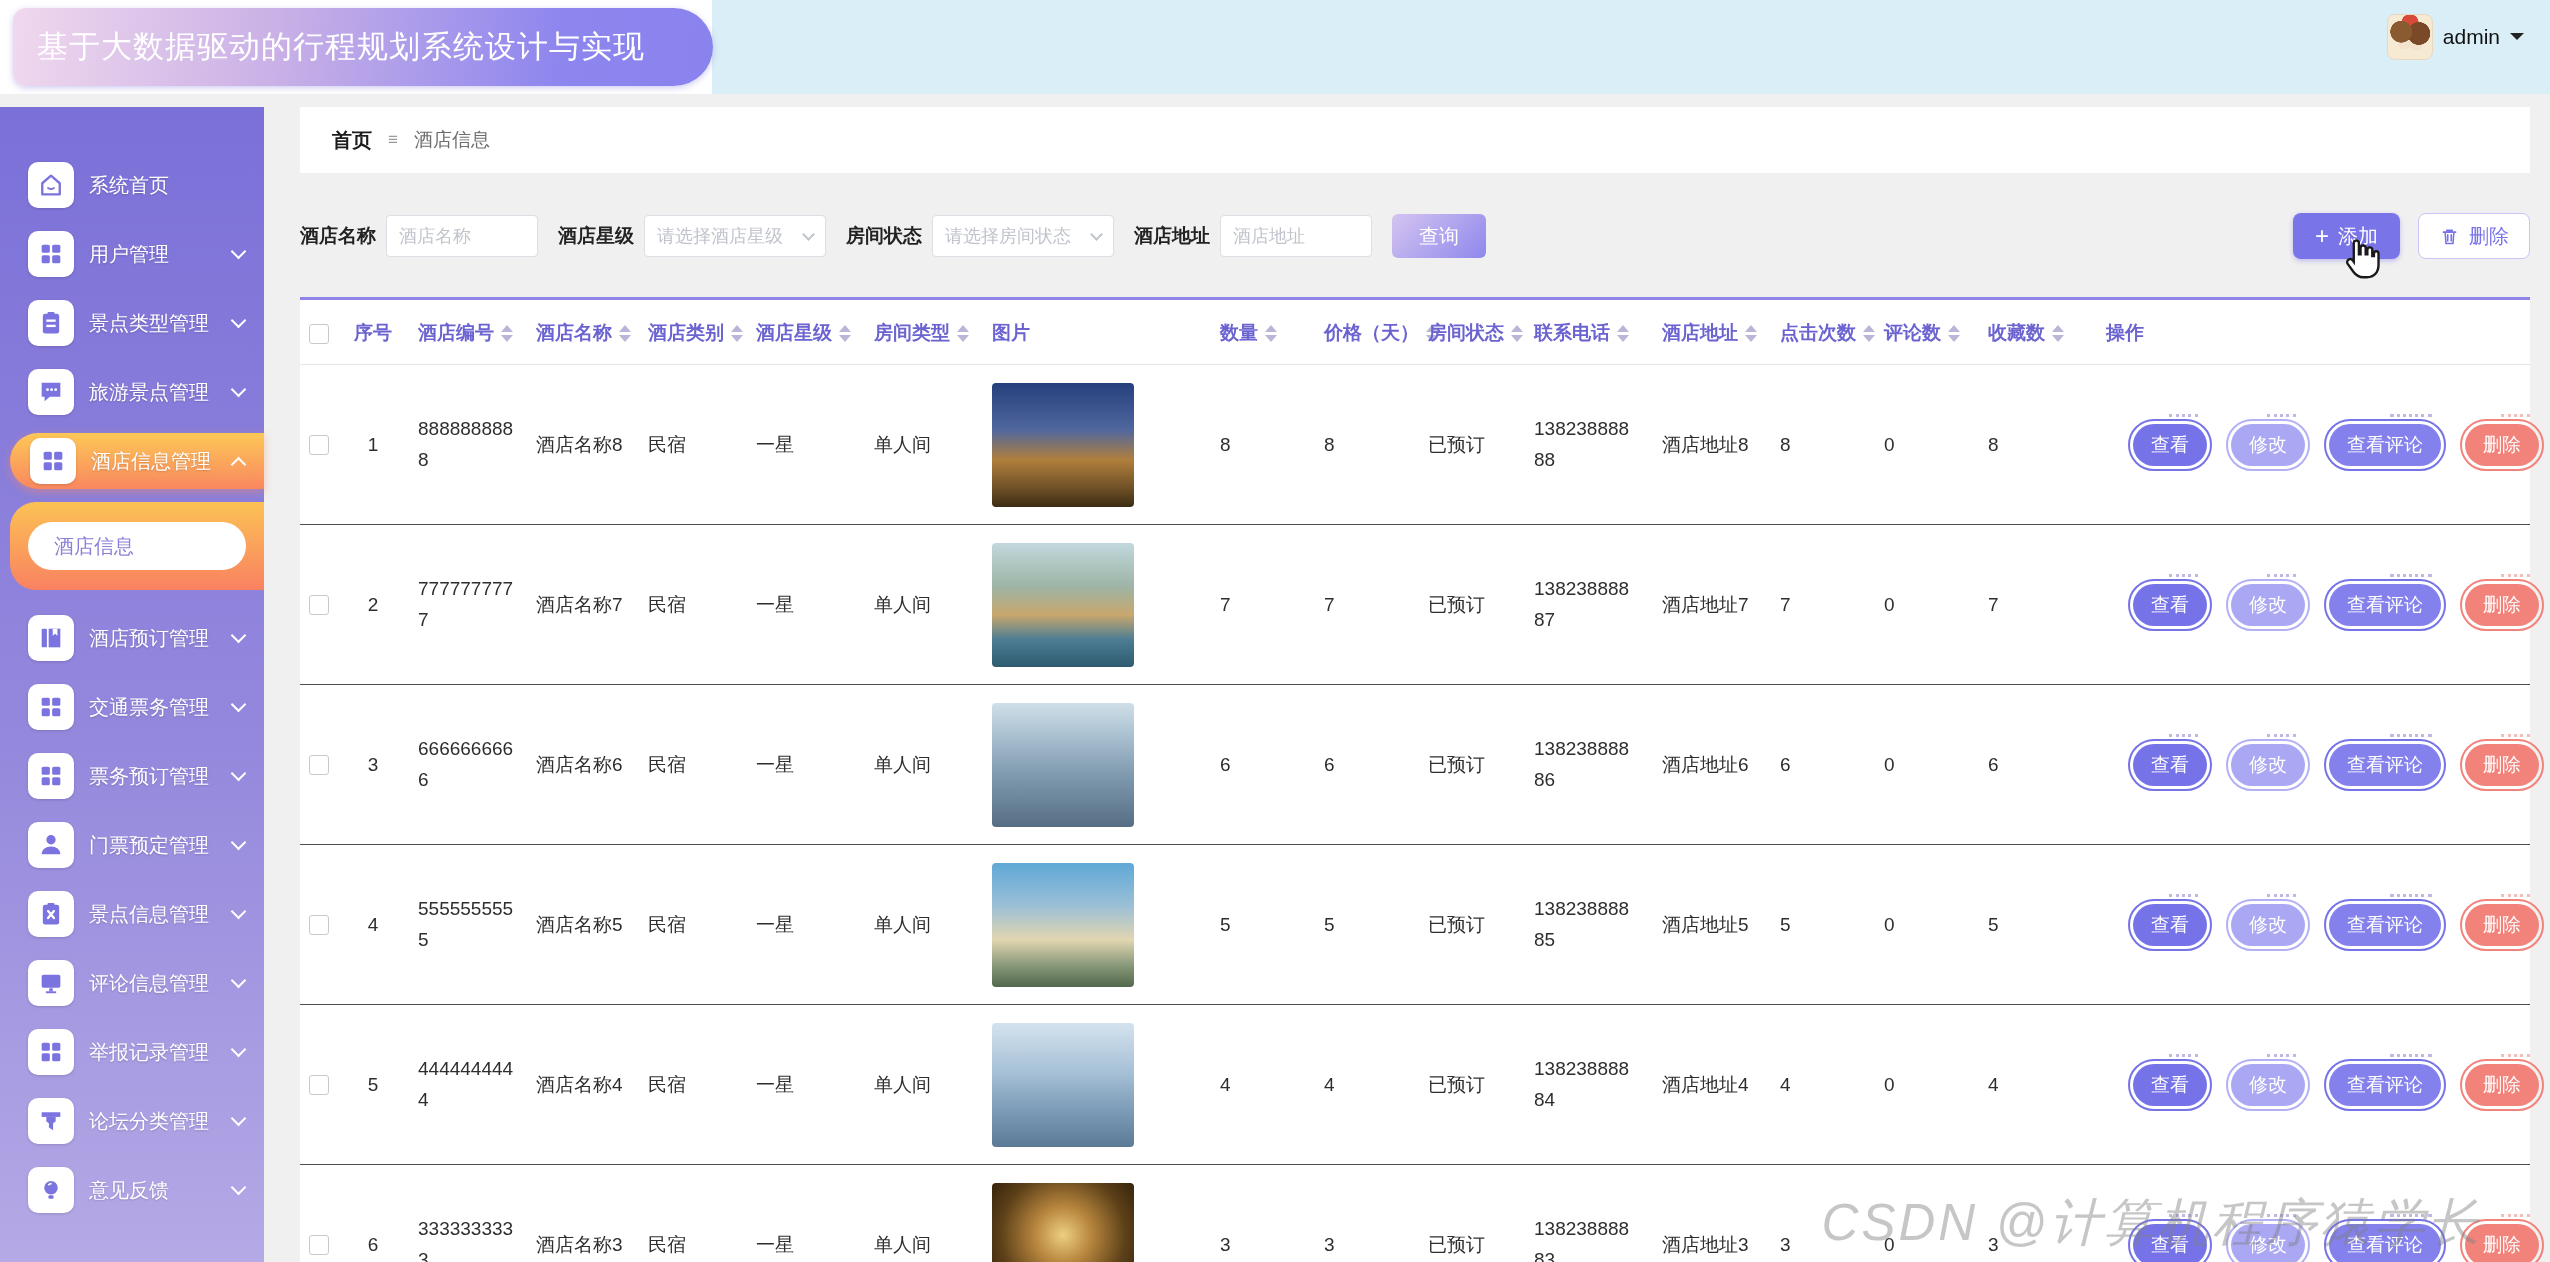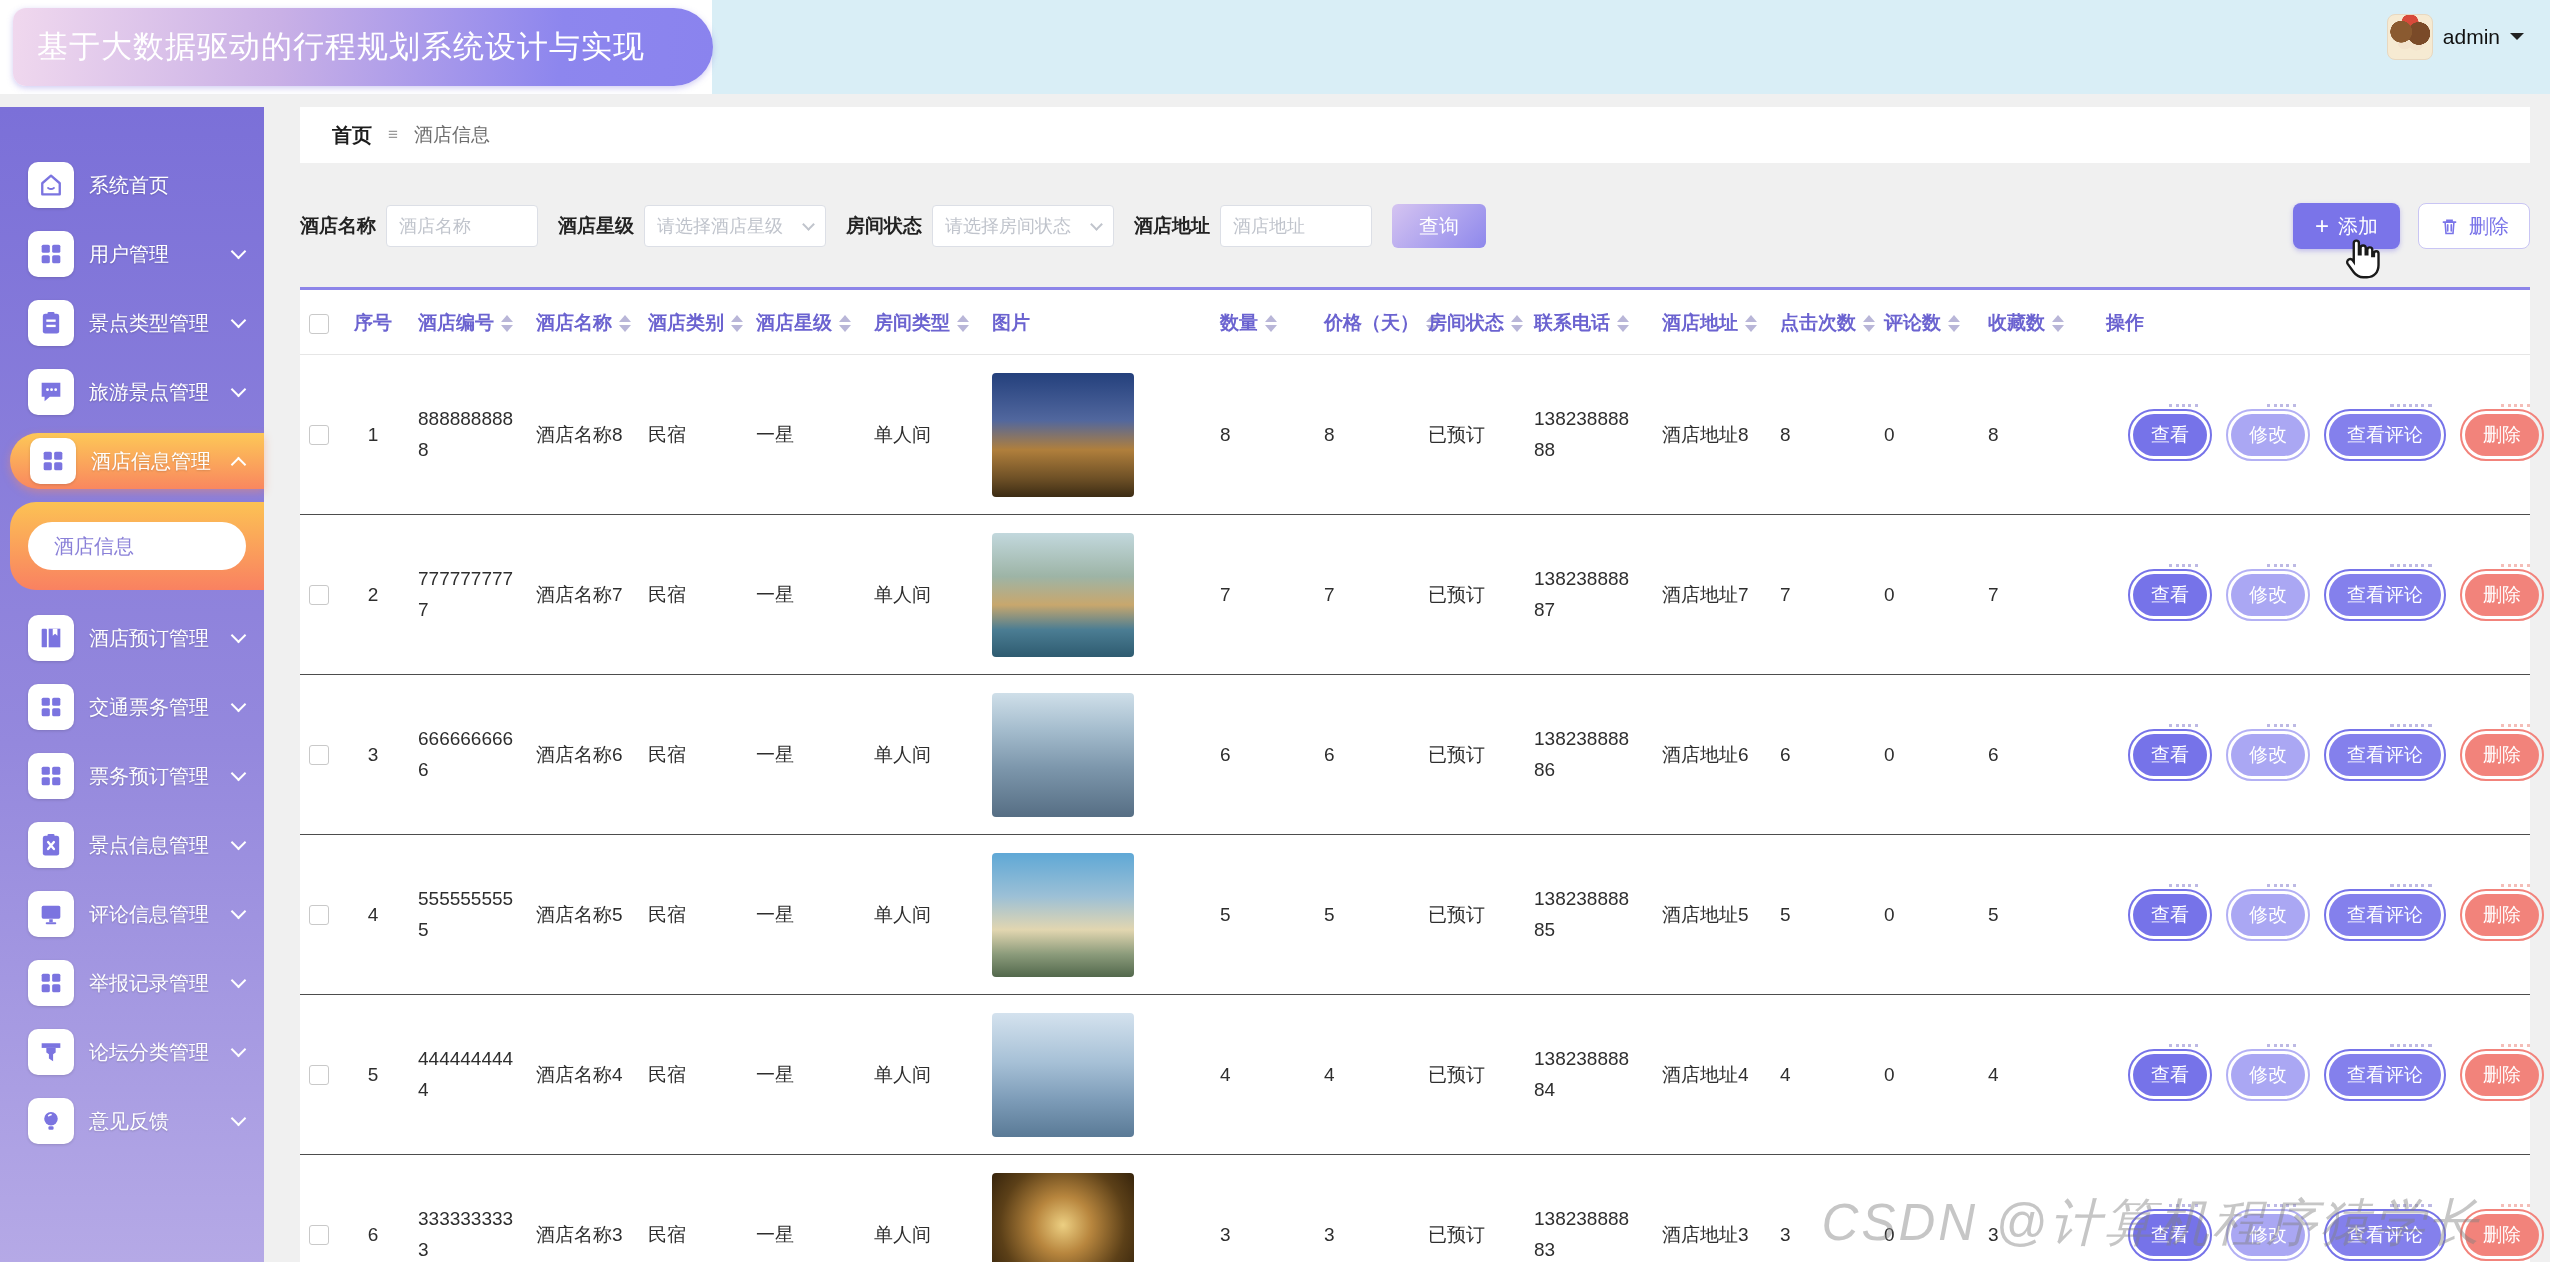--- a/index.html
+++ b/index.html
@@ -44,21 +44,21 @@
   .side-item.active { background:linear-gradient(180deg,#fdc857,#f9875f);
                       border-radius:28px 0 0 28px; margin-left:10px; padding-left:20px;
                       box-shadow:0 3px 8px rgba(250,140,90,.45); }
   .submenu-panel { margin:4px 0 20px 10px; background:linear-gradient(180deg,#fcc254,#f98161);
                    border-radius:26px 0 0 26px; padding:20px 18px; }
   .submenu-pill { background:#fff; border-radius:24px; height:48px; line-height:48px;
                   padding-left:26px; color:#8a80d8; font-size:20px; cursor:pointer; }
 
   
   .main { position:absolute; left:264px; top:107px; right:0; bottom:0; }
-  .breadcrumb-card { margin:0 20px 0 36px; height:56px; background:#fff;
+  .breadcrumb-card { margin:0 20px 0 36px; height:66px; background:#fff;
                      display:flex; align-items:center; padding-left:32px; }
   .bc-home { font-size:20px; font-weight:bold; color:#1c1c1c; }
   .bc-sep { font-size:17px; color:#9a9a9a; margin:0 16px; }
   .bc-cur { font-size:19px; color:#6e6e6e; }
 
   .filter-row { margin:40px 20px 0 36px; display:flex; align-items:center; }
   .f-label { font-size:19px; font-weight:600; color:#222; margin:0 10px 0 0; white-space:nowrap; }
   .f-label + * { margin-right:20px; }
   .f-input { width:152px; height:42px; border:1px solid #dcdfe6; border-radius:4px;
              background:#fff; font-size:18px; padding:0 12px; color:#333; outline:none;
@@ -234,20 +234,30 @@
           <svg viewBox="0 0 24 24">
             <g fill="#7b74e0">
               <rect x="4" y="4" width="7" height="7" rx="1.4"></rect>
               <rect x="13" y="4" width="7" height="7" rx="1.4"></rect>
               <rect x="4" y="13" width="7" height="7" rx="1.4"></rect>
               <rect x="13" y="13" width="7" height="7" rx="1.4"></rect>
             </g>
           </svg>
         </span>
         <span class="side-label">票务预订管理</span>
+        <span class="chev down"></span>
+      </div>
+      <div class="side-item">
+        <span class="side-icon">
+          <svg viewBox="0 0 24 24">
+            <circle cx="12" cy="7.5" r="4" fill="#7b74e0"></circle>
+            <path d="M4 20c0-4.4 3.6-6.8 8-6.8s8 2.4 8 6.8z" fill="#7b74e0"></path>
+          </svg>
+        </span>
+        <span class="side-label">门票预定管理</span>
         <span class="chev down"></span>
       </div>
       <div class="side-item">
         <span class="side-icon">
           <svg viewBox="0 0 24 24">
             <rect x="5" y="4" width="14" height="17" rx="2" fill="#7b74e0"></rect>
             <rect x="9" y="2.5" width="6" height="3" rx="1" fill="#7b74e0"></rect>
             <path d="M9.5 9.5 14.5 15.5M14.5 9.5 9.5 15.5" stroke="#fff" stroke-width="2" stroke-linecap="round"></path>
           </svg>
         </span>

